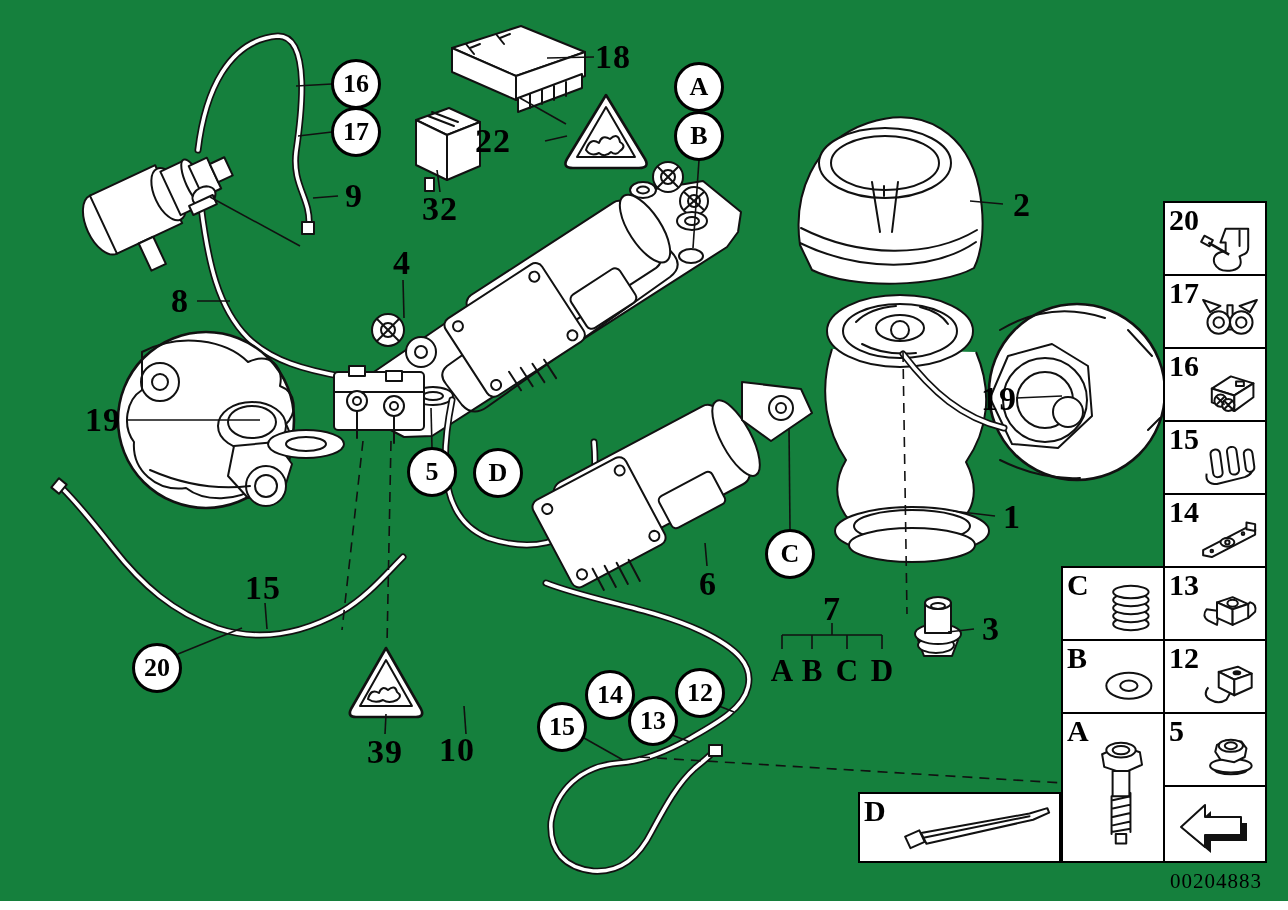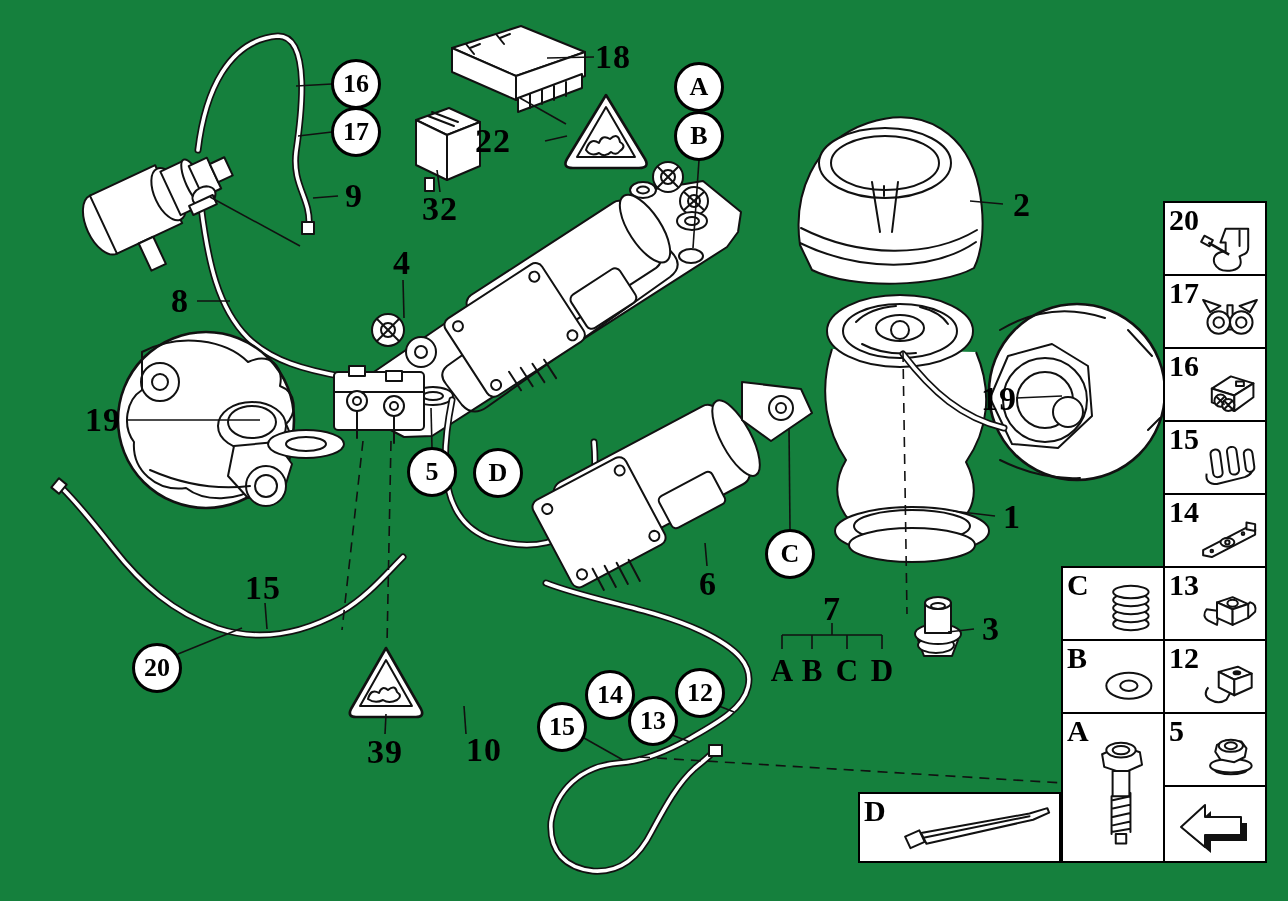--- a/index.html
+++ b/index.html
@@ -293,21 +293,21 @@
   <div class="pl" style="left:402px;top:263px">4</div>
   <div class="pl" style="left:180px;top:301px">8</div>
   <div class="pl" style="left:1022px;top:205px">2</div>
   <div class="pl" style="left:103px;top:420px">19</div>
   <div class="pl" style="left:999px;top:399px">19</div>
   <div class="pl" style="left:1012px;top:517px">1</div>
   <div class="pl" style="left:708px;top:584px">6</div>
   <div class="pl" style="left:991px;top:629px">3</div>
   <div class="pl" style="left:832px;top:609px">7</div>
   <div class="pl" style="left:263px;top:588px">15</div>
-  <div class="pl" style="left:484px;top:750px">10</div>
+  <div class="pl" style="left:457px;top:750px">10</div>
   <div class="pl" style="left:385px;top:752px">39</div>
 
   <div class="cl" style="left:356px;top:84px">16</div>
   <div class="cl" style="left:356px;top:132px">17</div>
   <div class="cl" style="left:699px;top:87px">A</div>
   <div class="cl" style="left:699px;top:136px">B</div>
   <div class="cl" style="left:432px;top:472px">5</div>
   <div class="cl" style="left:498px;top:473px">D</div>
   <div class="cl" style="left:790px;top:554px">C</div>
   <div class="cl" style="left:157px;top:668px">20</div>
@@ -442,13 +442,14 @@
 
   <div class="cell dcell" style="left:858px;top:792px;width:203px;height:71px">
     <span class="num">D</span>
     <svg width="160" height="55" viewBox="0 0 180 60">
       <polygon class="kf" points="8,38 24,31 30,44 14,51"></polygon>
       <polygon class="kf" points="26,34 148,12 168,6 170,11 152,19 32,46"></polygon>
       <line class="k" x1="30" y1="39" x2="148" y2="15"></line>
     </svg>
   </div>
 
+  <div class="code">00204883</div>
 </div>
 
 </body></html>

